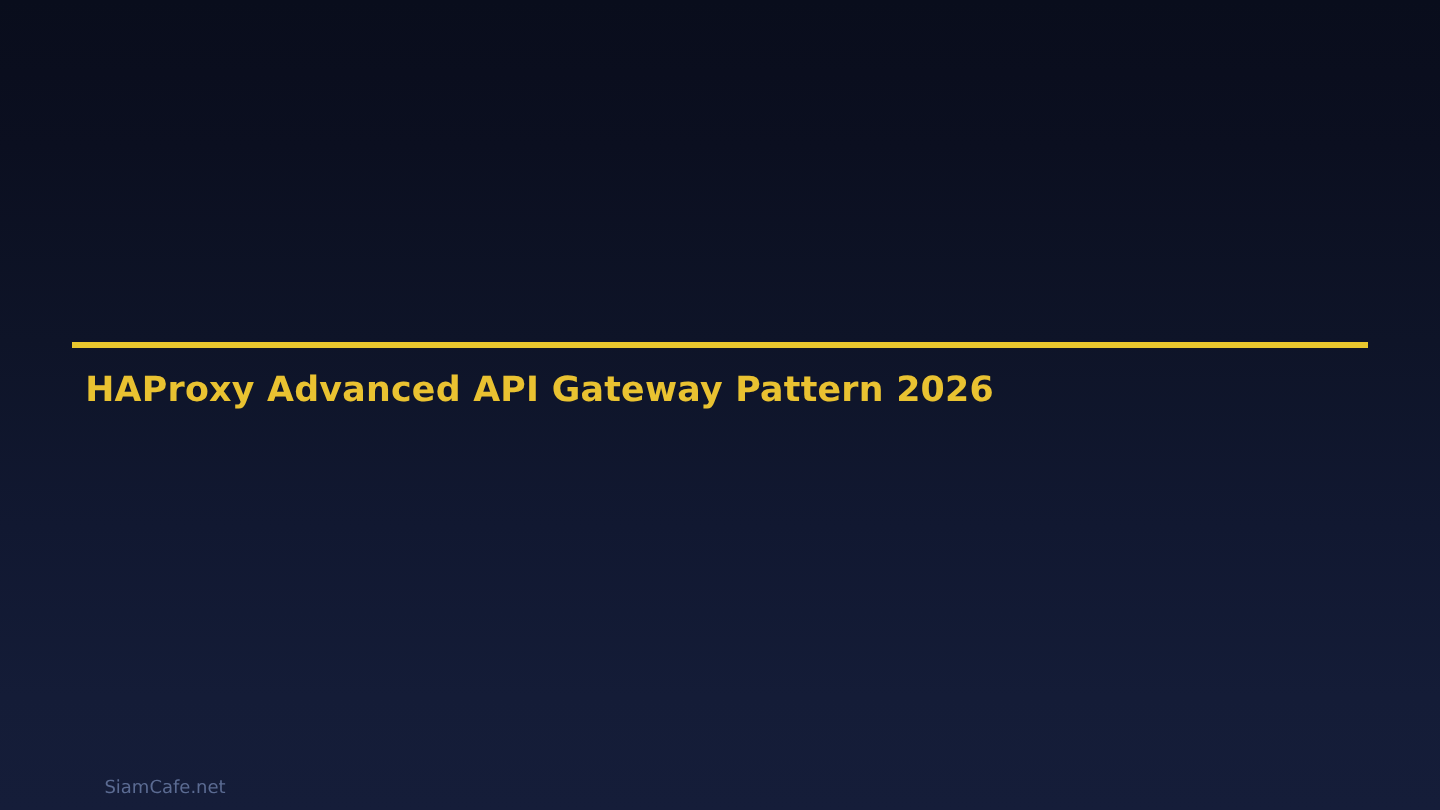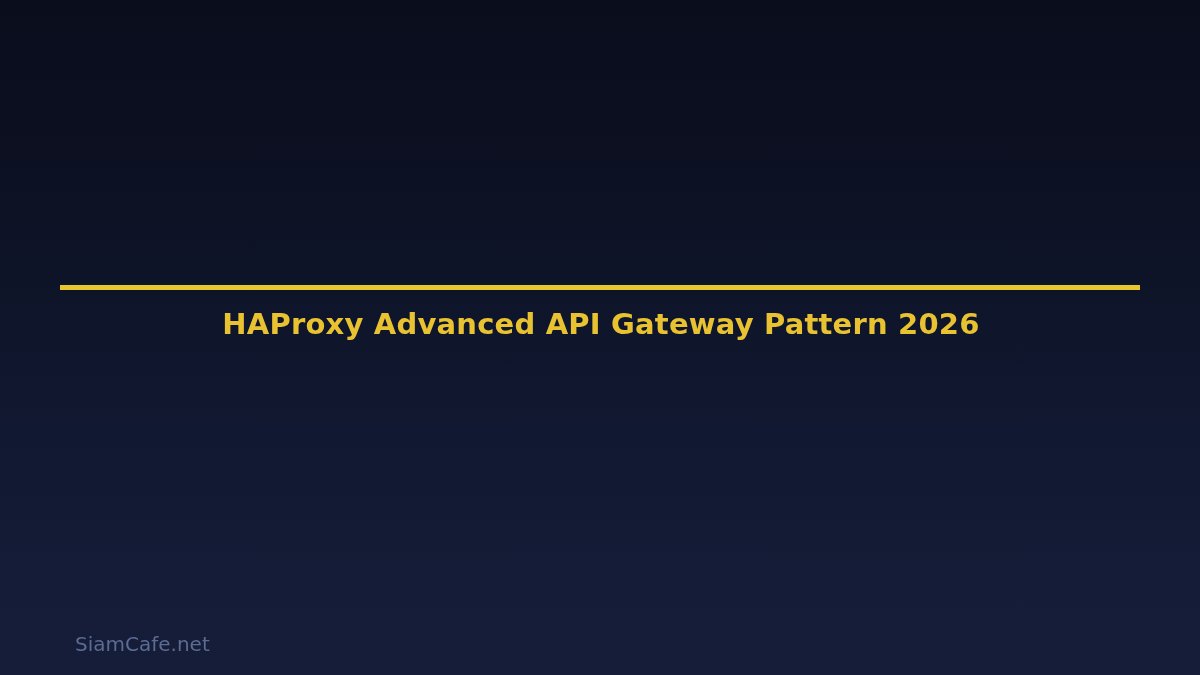--- a/index.html
+++ b/index.html
@@ -19,21 +19,20 @@
     width: 1200px;
     height: 675px;
     background: linear-gradient(180deg,
         #090d1c 0%,
         #0b0f20 18%,
         #0e1428 42%,
         #111831 65%,
         #141c37 86%,
         #151d39 100%);
     overflow: hidden;
-    text-align: center;
   }
 
   
   #accent-bar {
     position: absolute;
     left: 60px;
     top: 285px;
     width: 1080px;
     height: 5px;
     background: #e8c62e;
@@ -59,23 +58,23 @@
   }
 
   
   #footer {
     position: absolute;
     left: 71px;
     top: 630px;
   }
 
   #footer-text {
-    margin: 4px;
+    margin: 16px;
     font-family: "DejaVu Sans", "Liberation Sans", sans-serif;
-    font-size: 20px;
+    font-size: 15px;
     font-weight: normal;
     line-height: 20px;
     color: #5b6b92;
     white-space: nowrap;
   }
 
   
   #top-spacer,
   #body-area {
     position: absolute;

